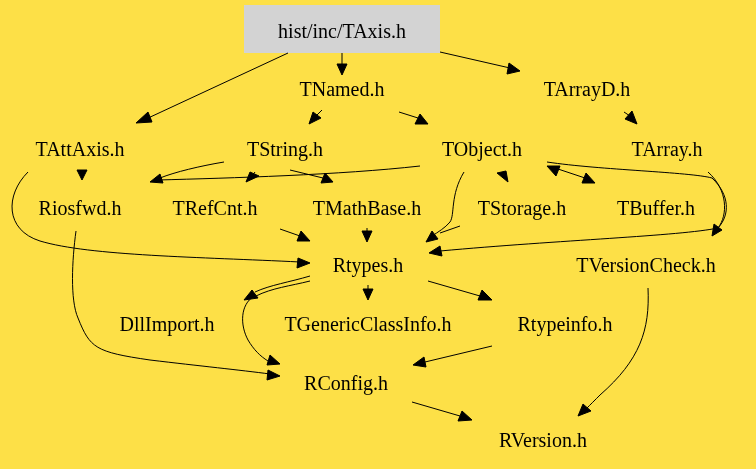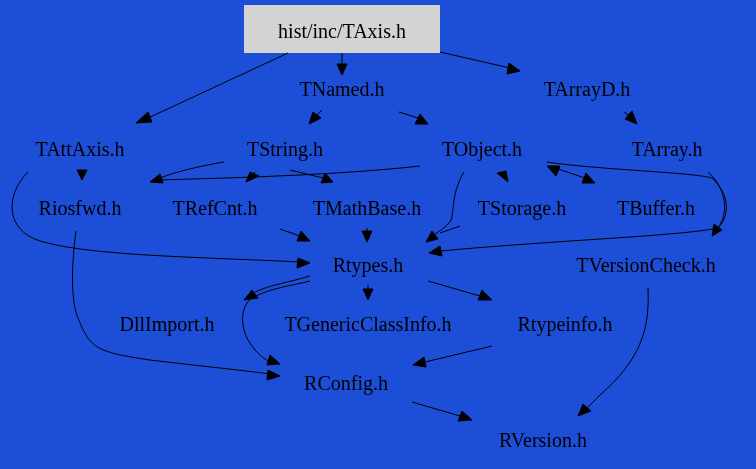--- a/index.html
+++ b/index.html
@@ -1,16 +1,16 @@
 <!DOCTYPE html>
 <html><head>
   <meta charset="utf-8">
   <style>
     html, body { margin: 0; padding: 0; background: #ffffff; }
-    #stage { position: relative; width: 756px; height: 469px; overflow: hidden; background: #1d4ed8; }
+    #stage { position: relative; width: 756px; height: 469px; overflow: hidden; background: #fde047; }
     svg { position: absolute; left: 0; top: 0; }
     .node-label { font-family: "Liberation Serif", "DejaVu Serif", serif; font-size: 20px; fill: #000; }
     .edge { fill: none; stroke: #000; stroke-width: 1; }
     .arrow { fill: #000; stroke: #000; stroke-width: 1; }
   </style>
 </head>
 <body>
 
 <div id="stage">
   <svg width="756" height="469" viewBox="0 0 756 469">

